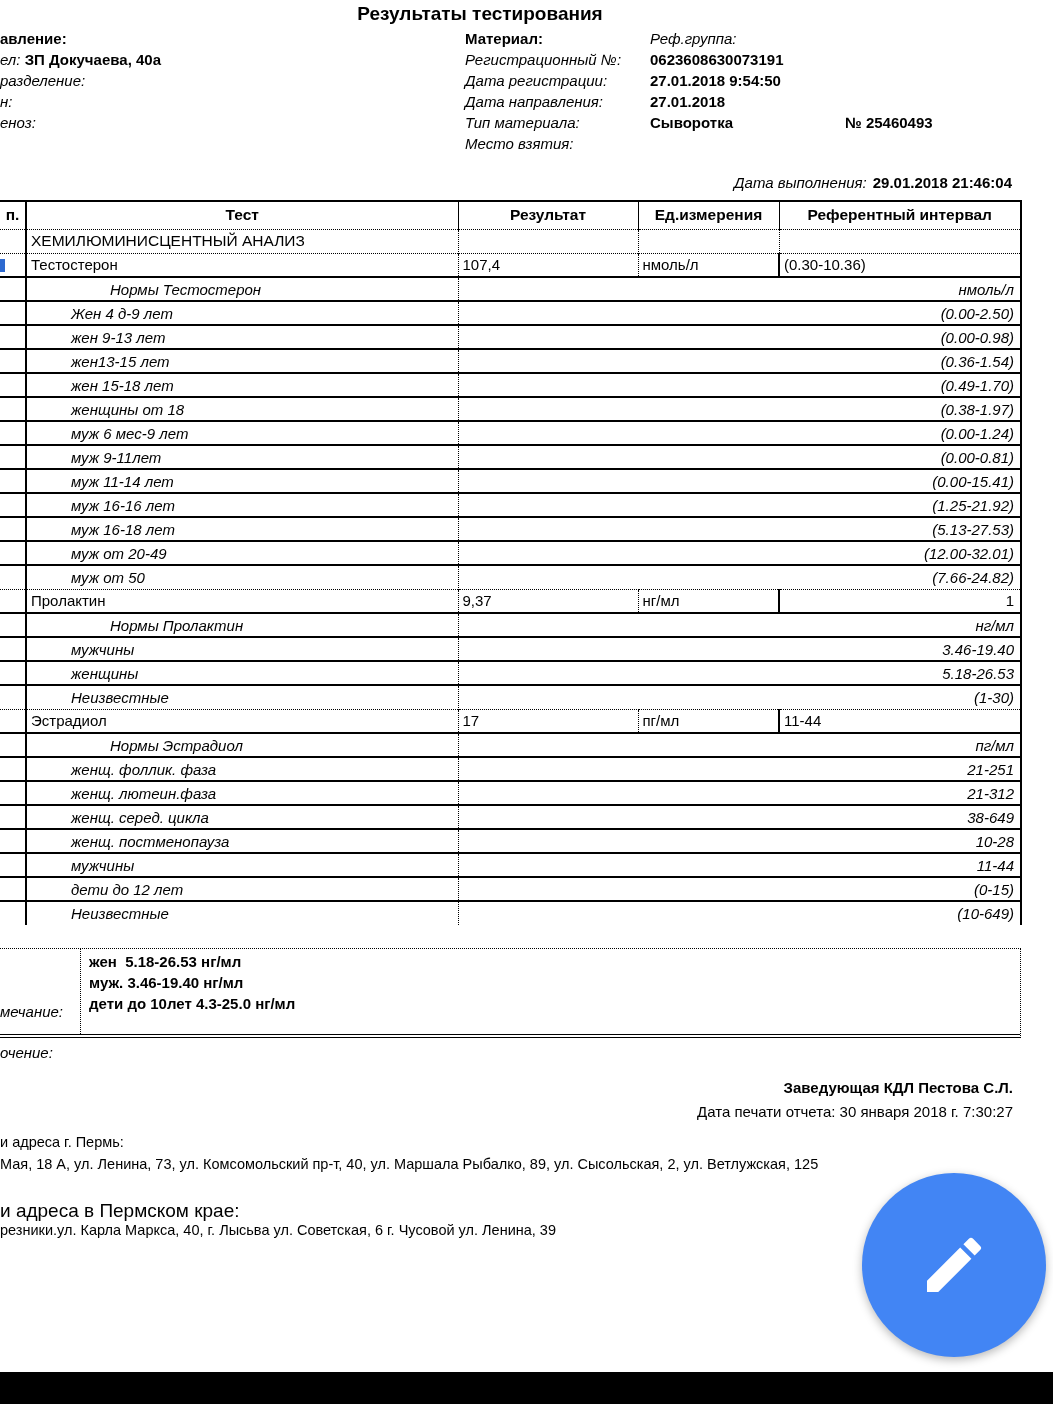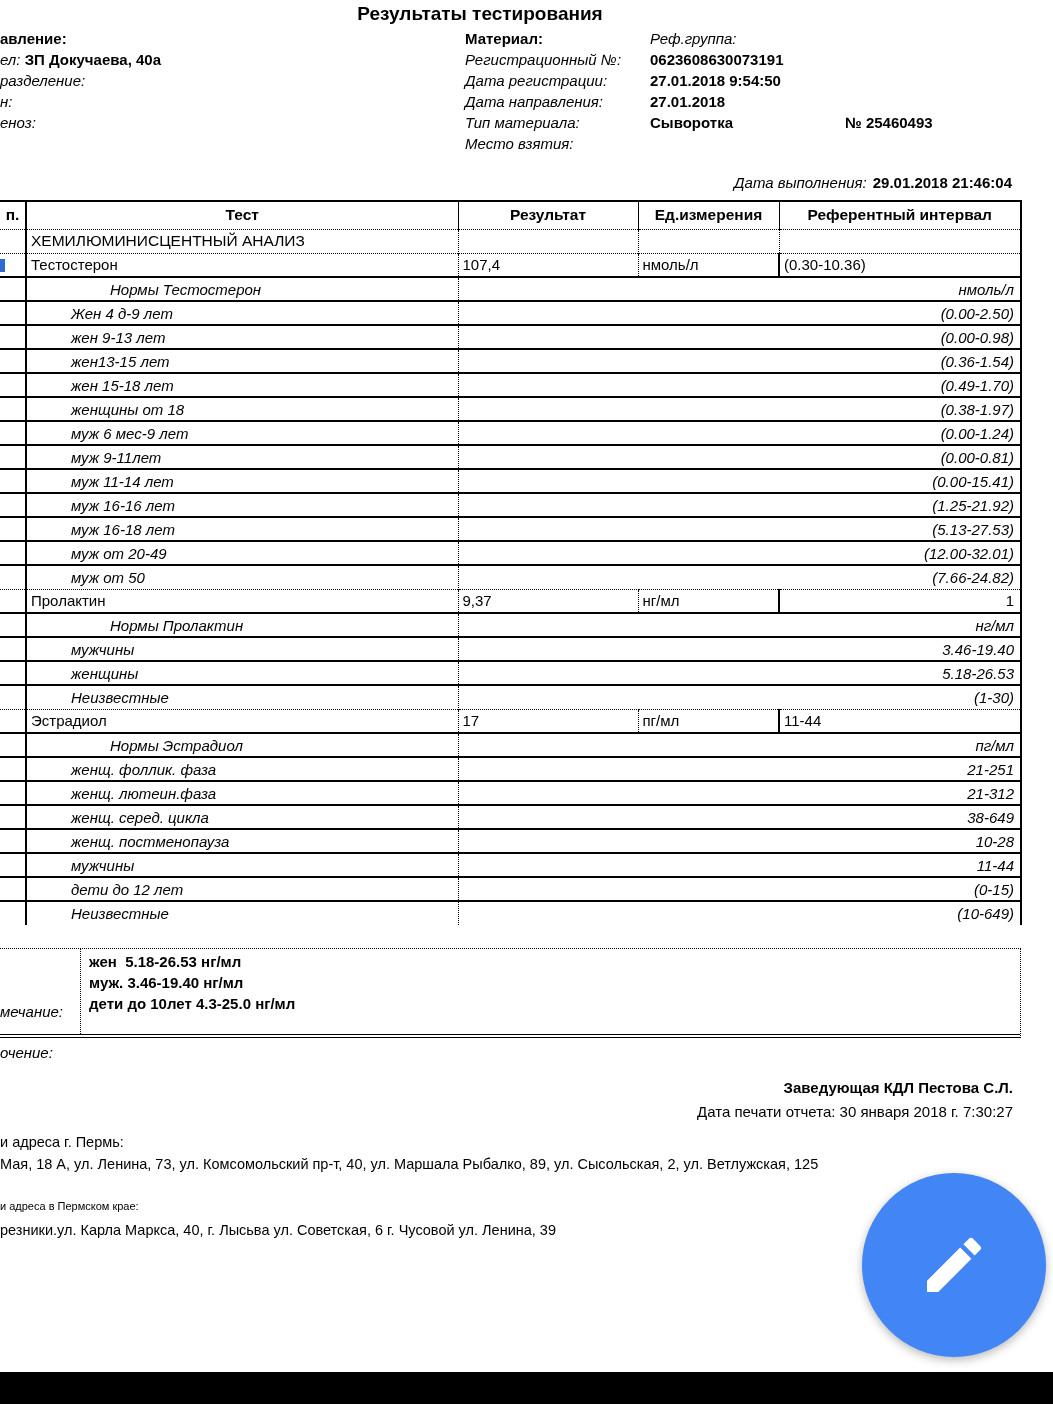--- a/index.html
+++ b/index.html
@@ -63,21 +63,21 @@
   .note-line { font-size:15px; font-weight:bold; line-height:21px; white-space:pre; }
 
   #conclusion { left:0; top:1044px; font-size:15px; font-style:italic; }
 
   
   #signature { left:500px; top:1079px; width:513px; text-align:right;
     font-size:15px; font-weight:bold; }
   #print-date { left:500px; top:1103px; width:513px; text-align:right; font-size:15px; }
   #addr-city-label { left:0; top:1134px; font-size:14.5px; }
   #addr-city-line { left:0; top:1156px; width:930px; font-size:14.5px; white-space:nowrap; }
-  #addr-region-label { left:0; top:1200px; font-size:11px; }
+  #addr-region-label { left:0; top:1200px; font-size:19px; }
   #addr-region-line { left:0; top:1222px; width:930px; font-size:14.5px; white-space:nowrap; }
 
   
   #fab { left:862px; top:1173px; width:184px; height:184px; border-radius:50%;
     display:flex; align-items:center; justify-content:center;
     box-shadow:0 3px 10px rgba(0,0,0,.28); cursor:pointer; border:none; }
   #fab svg { width:72px; height:72px; fill:#fff; }
 
   
   #bottom-bar { left:0; top:1372px; width:1053px; height:32px; background:#000; }

